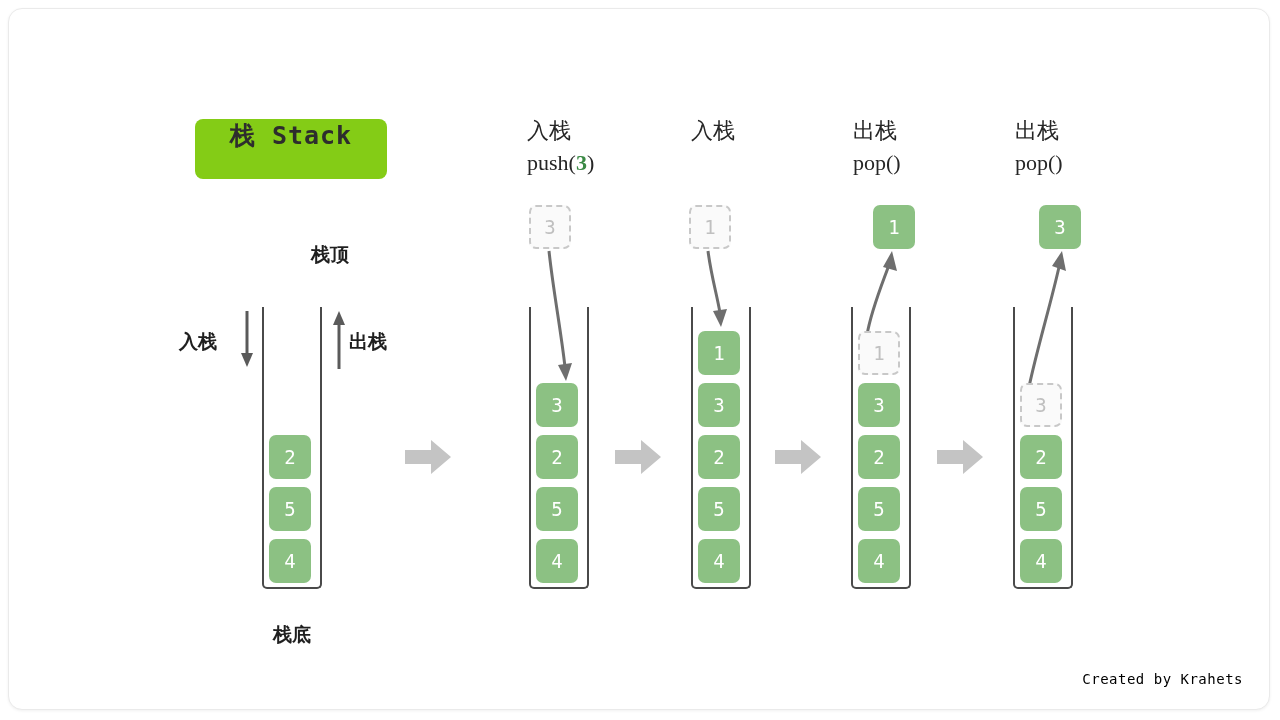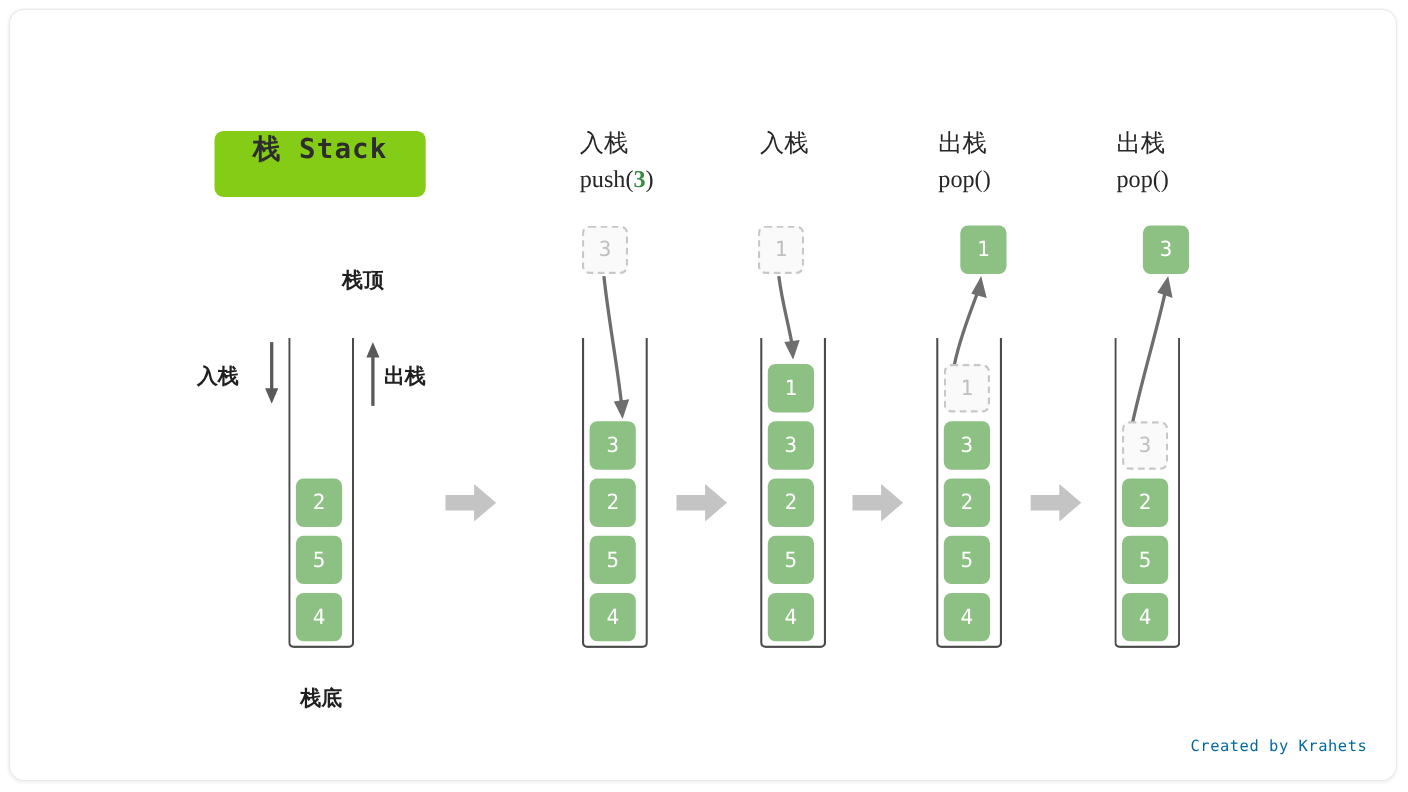--- a/index.html
+++ b/index.html
@@ -116,21 +116,21 @@
 
   
   .block-arrow { width: 46px; height: 36px; }
 
   
   #footer {
     right: 26px;
     bottom: 22px;
     font-family: "DejaVu Sans Mono", monospace;
     font-size: 14px;
-    color: #0369a1;
+    color: #000000;
     letter-spacing: 0.5px;
   }
 
   svg { overflow: visible; }
 </style>
 </head>
 <body>
 
 <div id="card">
 

